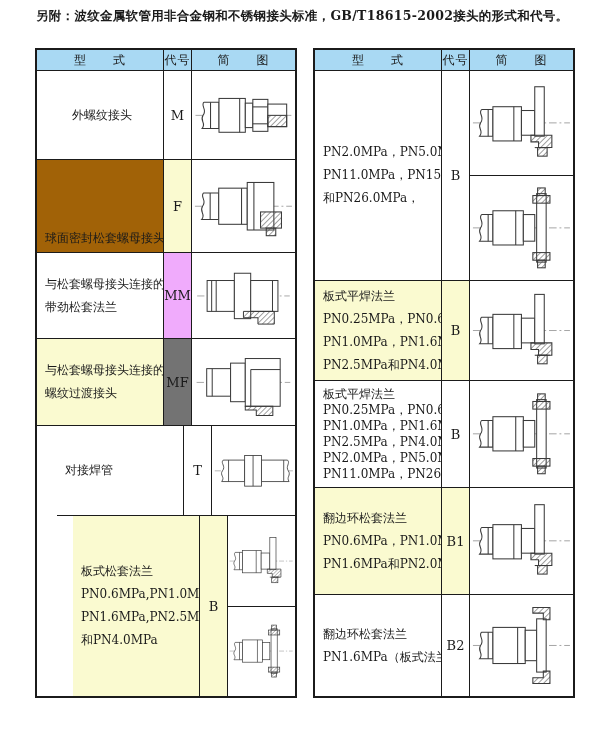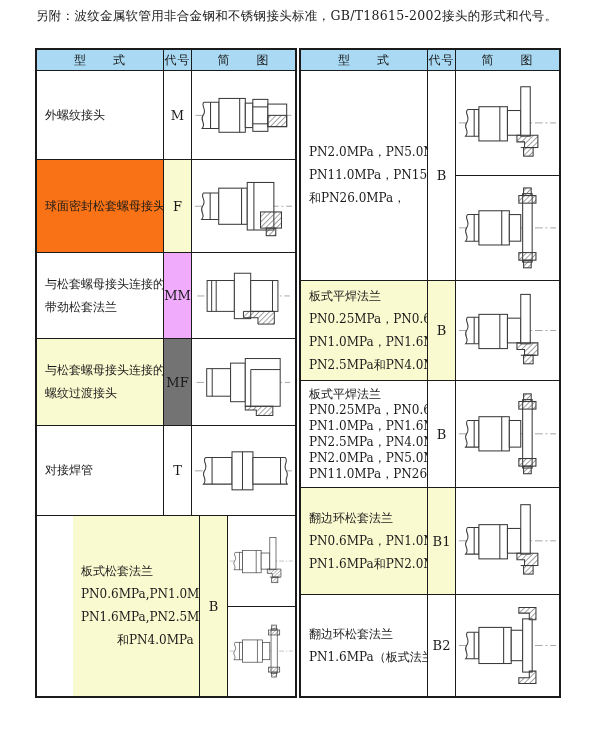--- a/index.html
+++ b/index.html
@@ -6,26 +6,26 @@
   body{
     width:600px;height:740px;
     background:#ffffff;
     font-family:"DejaVu Serif","Liberation Serif",serif;
     color:#1a1a1a;
     position:relative;
     overflow:hidden;
   }
   .title{
     position:absolute;left:36px;top:8px;
-    font-size:12.5px;font-weight:normal;letter-spacing:0.3px;
+    font-size:12.5px;font-weight:bold;letter-spacing:0.3px;
     white-space:nowrap;
   }
   .tables{
     position:absolute;left:35px;top:48px;
-    display:flex;gap:2px;
+    display:flex;gap:16px;
   }
   .ftable{
     width:262px;
     border:2px solid #1b1b1b;
     box-sizing:border-box;
     background:#fff;
   }
   .hrow{
     display:flex;height:20px;
     border-bottom:1px solid #1b1b1b;
@@ -70,21 +70,21 @@
 <div class="title">另附：波纹金属软管用非合金钢和不锈钢接头标准，GB/T18615-2002接头的形式和代号。</div>
 <div class="tables" id="tables">
     <div class="ftable">
       <div class="hrow">
         <div class="hcell" style="background: rgb(169, 217, 243); width: 127px; border-right: 1px solid rgb(27, 27, 27);">型　　式</div>
         <div class="hcell" style="background: rgb(169, 217, 243); width: 28px; border-right: 1px solid rgb(27, 27, 27);">代号</div>
         <div class="hcell" style="background: rgb(169, 217, 243); flex: 1 1 0%;">简　　图</div>
       </div>
       <div class="row" style="height: 89px;">
         <div class="cell c-type" style="background: rgb(255, 255, 255);">
-          <div class="tline" style="line-height: 23px;">外螺纹接头</div>
+          <div class="tline" style="line-height: 23px; text-align: center;">外螺纹接头</div>
         </div>
         <div class="cell c-code" style="background: rgb(255, 255, 255);">M</div>
         <div class="cell c-diag">
           <div class="subdiag">
             <svg viewBox="0 0 104 88" preserveAspectRatio="xMidYMid meet" fill="#fff" stroke="#3a3a3a" stroke-width="1.1">
               <line x1="1" y1="44" x2="103" y2="44" stroke="#888" stroke-width="0.8" stroke-dasharray="8 3 2 3"></line>
               <path d="M 10 30 C 6 34 14 38 9 44 C 5 50 13 52 8 58 L 26 58 L 26 30 L 10 30"></path>
               <line x1="17" y1="30" x2="17" y2="58"></line>
               <rect x="26" y="26" width="28" height="36"></rect>
               <line x1="48" y1="26" x2="48" y2="62"></line>
@@ -92,21 +92,21 @@
               <rect x="62" y="27" width="16" height="34"></rect>
               <line x1="62" y1="35" x2="78" y2="35"></line>
               <line x1="62" y1="53" x2="78" y2="53"></line>
               <rect x="78" y="32" width="20" height="24"></rect>
               <rect x="78" y="44" width="20" height="12" fill="url(#hatch)"></rect>
             </svg>
           </div>
         </div>
       </div>
       <div class="row" style="height: 93px;">
-        <div class="cell c-type" style="background: #f97316;">
+        <div class="cell c-type" style="background: #a16207; justify-content: flex-end;">
           <div class="tline" style="line-height: 23px;">球面密封松套螺母接头</div>
         </div>
         <div class="cell c-code" style="background: rgb(250, 250, 208);">F</div>
         <div class="cell c-diag">
           <div class="subdiag">
             <svg viewBox="0 0 104 88" preserveAspectRatio="xMidYMid meet" fill="#fff" stroke="#3a3a3a" stroke-width="1.1">
               <line x1="1" y1="44" x2="103" y2="44" stroke="#888" stroke-width="0.8" stroke-dasharray="8 3 2 3"></line>
               <path d="M 10 30 C 6 34 14 38 9 44 C 5 50 13 52 8 58 L 26 58 L 26 30 L 10 30"></path>
               <line x1="17" y1="30" x2="17" y2="58"></line>
               <rect x="26" y="25" width="30" height="38"></rect>
@@ -154,21 +154,21 @@
               <line x1="18" y1="29" x2="18" y2="59"></line>
               <rect x="38" y="23" width="16" height="42"></rect>
               <rect x="54" y="18" width="38" height="52"></rect>
               <line x1="60" y1="30" x2="92" y2="30"></line>
               <line x1="60" y1="30" x2="60" y2="70"></line>
               <path d="M54 70 H84 V80 H66 V74 H54 Z" fill="url(#hatch)"></path>
             </svg>
           </div>
         </div>
       </div>
-      <div class="row" style="height: 90px;">
+      <div class="row" style="height: 90px; margin-left: 20px;">
         <div class="cell c-type" style="background: rgb(255, 255, 255);">
           <div class="tline" style="line-height: 23px;">对接焊管</div>
         </div>
         <div class="cell c-code" style="background: rgb(255, 255, 255);">T</div>
         <div class="cell c-diag">
           <div class="subdiag">
             <svg viewBox="0 0 104 88" preserveAspectRatio="xMidYMid meet" fill="#fff" stroke="#3a3a3a" stroke-width="1.1">
               <line x1="1" y1="44" x2="103" y2="44" stroke="#888" stroke-width="0.8" stroke-dasharray="8 3 2 3"></line>
               <path d="M 12 30 C 8 34 16 38 11 44 C 7 50 15 52 10 58 L 40 58 L 40 30 L 12 30"></path>
               <line x1="19" y1="30" x2="19" y2="58"></line>
@@ -178,21 +178,21 @@
               <line x1="91" y1="30" x2="91" y2="58"></line>
             </svg>
           </div>
         </div>
       </div>
       <div class="row" style="height: 180px; padding-left: 36px;">
         <div class="cell c-type" style="background: rgb(250, 250, 208);">
           <div class="tline" style="line-height: 23px;">板式松套法兰</div>
           <div class="tline" style="line-height: 23px;">PN0.6MPa,PN1.0MPa,</div>
           <div class="tline" style="line-height: 23px;">PN1.6MPa,PN2.5MPa,</div>
-          <div class="tline" style="line-height: 23px; margin-left: 36px;">和PN4.0MPa</div>
+          <div class="tline" style="line-height: 23px;">和PN4.0MPa</div>
         </div>
         <div class="cell c-code" style="background: rgb(250, 250, 208);">B</div>
         <div class="cell c-diag">
           <div class="subdiag">
             <svg viewBox="0 0 104 88" preserveAspectRatio="xMidYMid meet" fill="#fff" stroke="#3a3a3a" stroke-width="1.1">
               <line x1="1" y1="44" x2="103" y2="44" stroke="#888" stroke-width="0.8" stroke-dasharray="8 3 2 3"></line>
               <path d="M 10 30 C 6 34 14 38 9 44 C 5 50 13 52 8 58 L 22 58 L 22 30 L 10 30"></path>
               <line x1="17" y1="30" x2="17" y2="58"></line>
               <rect x="22" y="27" width="30" height="36"></rect>
               <line x1="44" y1="27" x2="44" y2="63"></line>

